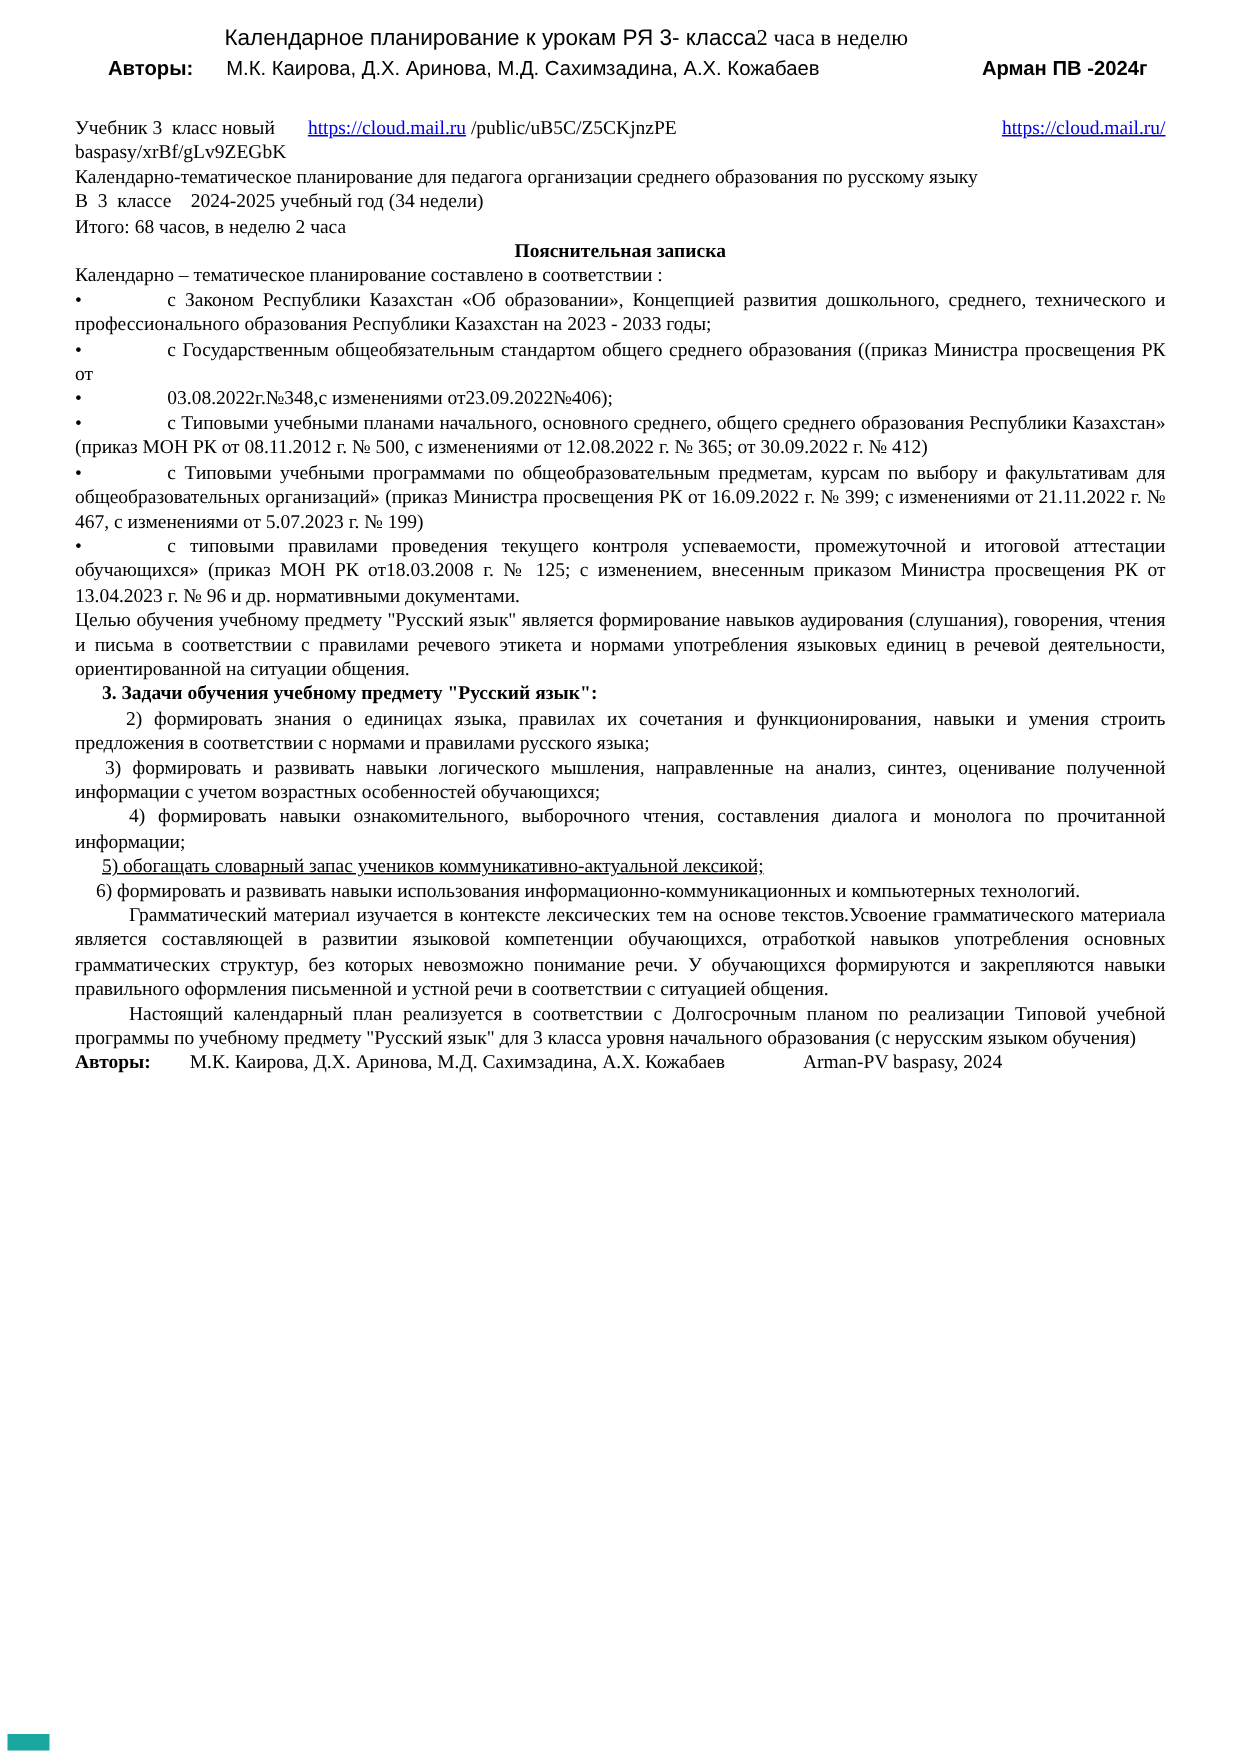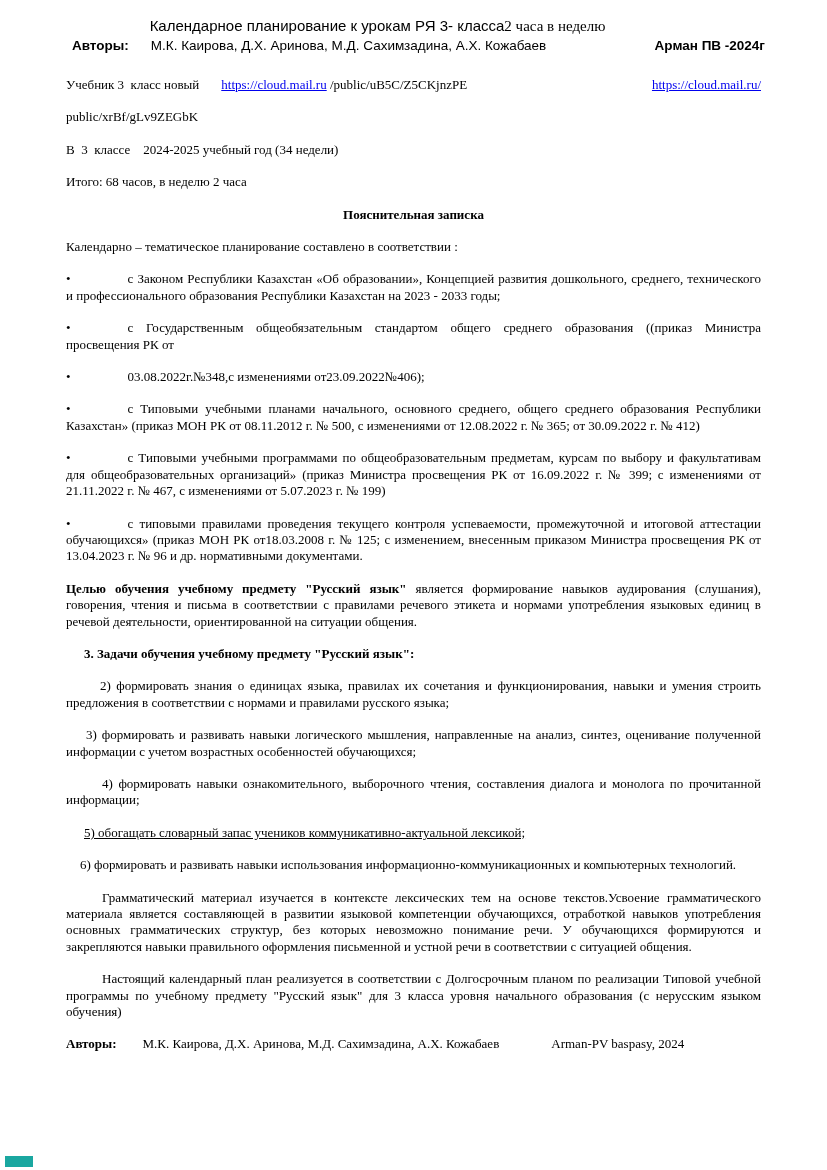--- a/index.html
+++ b/index.html
@@ -38,29 +38,29 @@
   .hdr-authors .label { font-weight: bold; margin-right: 22px; }
   .hdr-authors .names { flex: 1; }
   .hdr-authors .badge { font-weight: bold; padding-right: 12px; }
 
   
   .doc {
     margin-top: 21px;
     font-size: 13px;
     line-height: 16.4px;
   }
-  .doc p { margin: 16px; text-align: justify; }
+  .doc p { margin: 0; text-align: justify; }
   a, .link { color: #0000ee; text-decoration: underline; cursor: pointer; }
   .pre { white-space: pre-wrap; }
   .tb-line1 { display: flex; align-items: baseline; }
   .tb-line1 .gap { display: inline-block; width: 22px; }
   .tb-line1 .right-link { margin-left: auto; }
   .center-bold { text-align: center !important; font-weight: bold; }
   .bullet-tab { display: inline-block; width: 57px; }
-  .bold { font-weight: bold; }
+  .bold { font-weight: normal; }
   .tasks-heading { font-weight: bold; text-indent: 18px; }
   .t1 { text-indent: 20px; } .t2 { text-indent: 34px; }
   .t3 { text-indent: 20px; } .t4 { text-indent: 36px; }
   .t5 { text-indent: 18px; text-decoration: underline; } .t6 { text-indent: 14px; }
   .ind36 { text-indent: 36px; }
   .footer-authors { text-align: left; }
   .footer-authors .label { font-weight: bold; }
   .footer-authors .g1 { display: inline-block; width: 26px; }
   .footer-authors .g2 { display: inline-block; width: 52px; }
 
@@ -89,22 +89,23 @@
 
   <div class="doc">
 
     <p class="tb-line1">
       <span class="pre">Учебник 3  класс новый</span>
       <span class="gap"></span>
       <span class="link">https://cloud.mail.ru</span>
       <span class="pre"> /public/uB5C/Z5CKjnzPE</span>
       <span class="link right-link">https://cloud.mail.ru/</span>
     </p>
-    <p>public/xrBf/gLv9ZEGbK</p>
+    <p>baspasy/xrBf/gLv9ZEGbK</p>
 
+    <p>Календарно-тематическое планирование для педагога организации среднего образования по русскому языку</p>
     <p class="pre">В  3  классе    2024-2025 учебный год (34 недели)</p>
     <p>Итого: 68 часов, в неделю 2 часа</p>
 
     <p class="center-bold">Пояснительная записка</p>
     <p>Календарно – тематическое планирование составлено в соответствии :</p>
 
     <p>
       <span>•</span><span class="bullet-tab"></span><span>с Законом Республики Казахстан «Об образовании», Концепцией развития дошкольного, среднего, технического и профессионального образования Республики Казахстан на 2023 - 2033 годы;</span>
     </p>
     <p>

